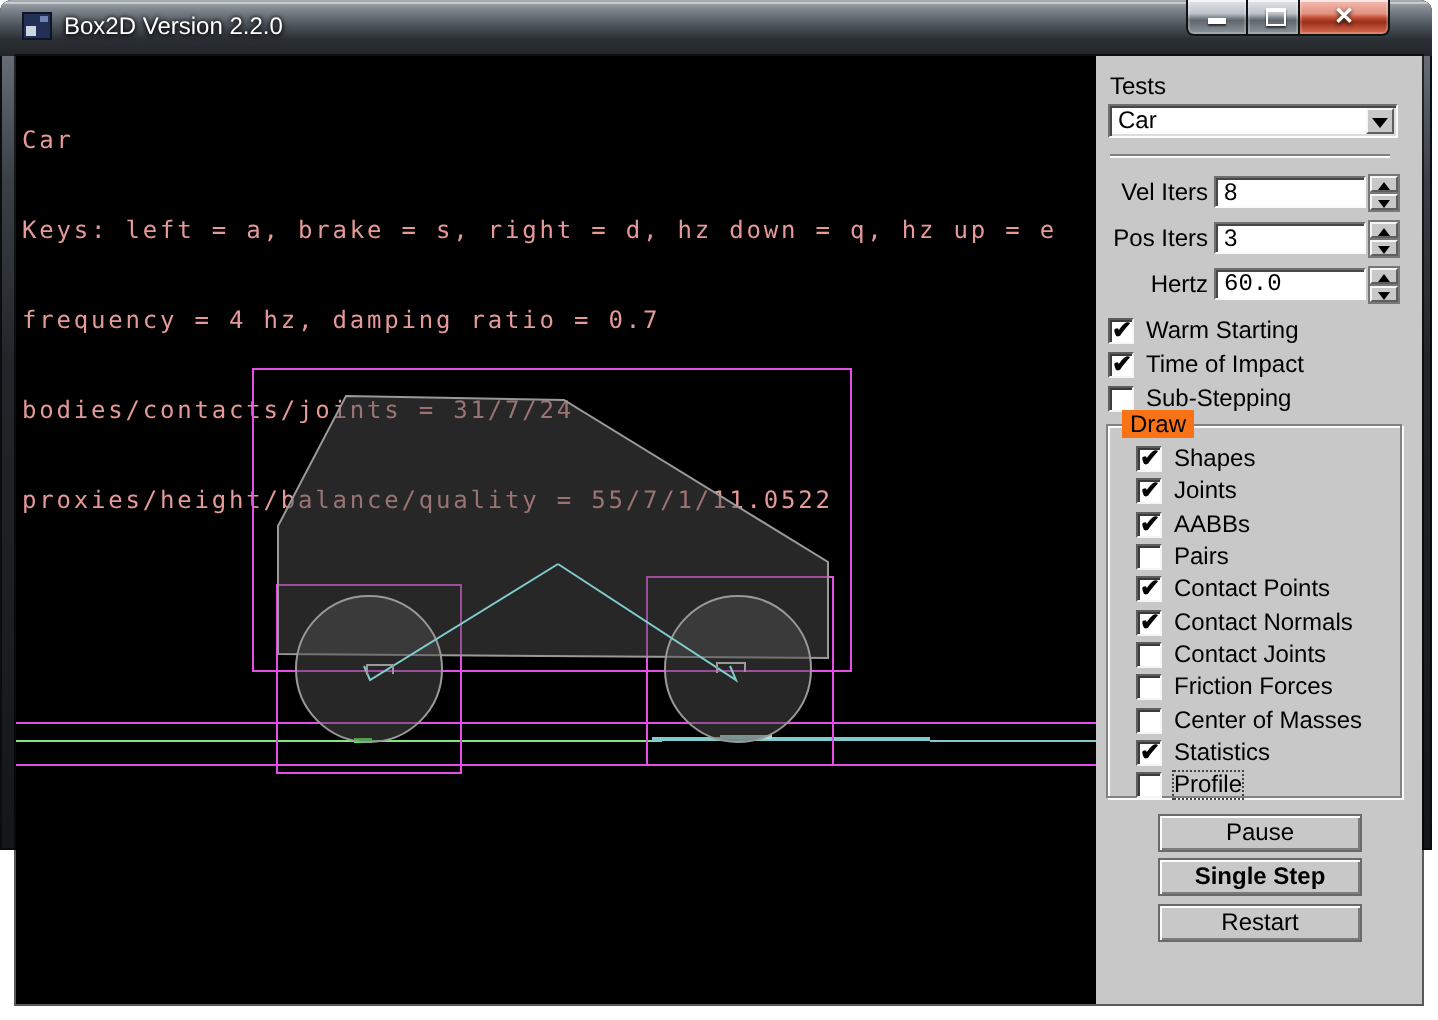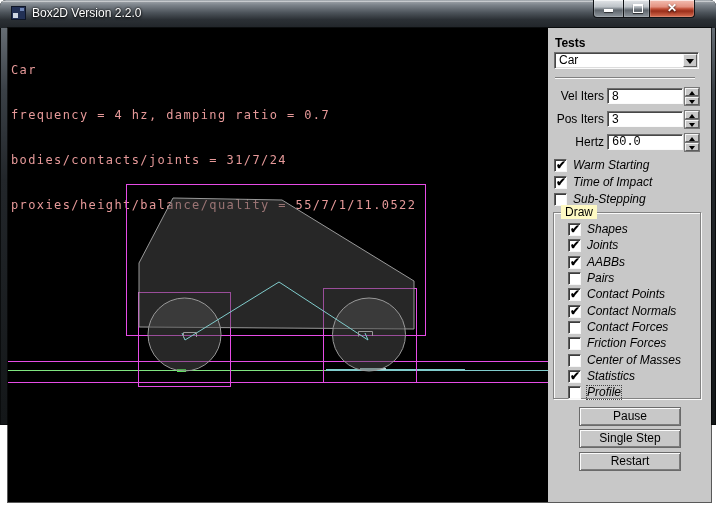--- a/index.html
+++ b/index.html
@@ -30,21 +30,21 @@
   .glyph-close{position:absolute;width:100%;text-align:center;top:1px;font-size:12px;font-weight:bold;color:#fff;
     text-shadow:0 1px 2px rgba(0,0,0,.8);}
   
   .content{position:absolute;left:8px;top:28px;width:703px;height:474px;display:flex;box-shadow:0 0 0 1px rgba(0,0,0,.65);}
   .canvas{position:relative;width:540px;height:474px;background:#000;overflow:hidden;}
   .debug{position:absolute;left:3px;top:5px;font-family:"DejaVu Sans Mono",monospace;font-size:12px;
     line-height:15px;letter-spacing:1.4px;color:#e69999;white-space:pre;}
   .scene{position:absolute;left:0;top:0;}
   
   .panel{position:relative;width:163px;height:474px;background:#c8c8c8;color:#000;font-size:12px;}
-  .plabel{position:absolute;white-space:nowrap;font-weight:bold;}
+  .plabel{position:absolute;white-space:nowrap;}
   .combo{position:absolute;left:6px;top:24px;width:145px;height:17px;background:#fff;box-sizing:border-box;
     border:1px solid;border-color:#6f6f6f #fbfbfb #fbfbfb #6f6f6f;box-shadow:inset 1px 1px 0 #474747, inset -1px -1px 0 #dcdcdc;}
   .combo-value{position:absolute;left:4px;top:1px;line-height:13px;}
   .combo-btn{position:absolute;right:1px;top:1px;bottom:1px;width:14px;background:#c8c8c8;
     border:1px solid;border-color:#f6f6f6 #5e5e5e #5e5e5e #f6f6f6;box-sizing:border-box;}
   .tri-down{position:absolute;left:50%;top:50%;margin:-2px 0 0 -4px;width:0;height:0;
     border-left:4px solid transparent;border-right:4px solid transparent;border-top:5px solid #000;}
   .tri-up-s{position:absolute;left:50%;top:2px;margin-left:-3px;width:0;height:0;
     border-left:3px solid transparent;border-right:3px solid transparent;border-bottom:4px solid #000;}
   .tri-down-s{position:absolute;left:50%;top:2px;margin-left:-3px;width:0;height:0;
@@ -56,24 +56,24 @@
     padding:1px 0 0 4px;line-height:12px;}
   .spin{position:absolute;left:137px;width:14px;height:17px;}
   .spin .half{position:absolute;left:0;width:14px;height:8px;background:#c8c8c8;box-sizing:border-box;
     border:1px solid;border-color:#f6f6f6 #5e5e5e #5e5e5e #f6f6f6;box-shadow:0 0 0 1px #777;}
   .spin .up{top:0;} .spin .dn{top:9px;}
   .cb{position:absolute;height:14px;}
   .cb .box{position:absolute;left:0;top:0;width:13px;height:13px;background:#fff;box-sizing:border-box;
     border:1px solid;border-color:#5e5e5e #f6f6f6 #f6f6f6 #5e5e5e;box-shadow:inset 1px 1px 0 #3b3b3b;}
   .cb .mark{position:absolute;left:1px;top:-2px;font-size:12px;font-weight:bold;color:#000;display:none;}
   .cb.checked .mark{display:block;}
-  .cb .lbl{position:absolute;left:19px;top:0;line-height:13px;white-space:nowrap;font-style:italic;}
+  .cb .lbl{position:absolute;left:19px;top:0;line-height:13px;white-space:nowrap;}
   .group{position:absolute;left:5px;top:184px;width:148px;height:187px;box-sizing:border-box;
     border:1px solid #828282;box-shadow:inset 1px 1px 0 #fafafa, 1px 1px 0 #fafafa;}
-  .group-label{position:absolute;left:13px;top:177px;background:#fef9c3;padding:0 4px;}
+  .group-label{position:absolute;left:13px;top:177px;background:#f97316;padding:0 4px;}
   .pbtn{position:absolute;left:31px;width:102px;height:19px;background:#c8c8c8;box-sizing:border-box;
     border:1px solid #6a6a6a;box-shadow:inset 1px 1px 0 #fbfbfb, inset -1px -1px 0 #7c7c7c;
     text-align:center;line-height:17px;cursor:default;}
   .focus{outline:1px dotted #444;}
 </style>
 </head>
 <body>
 
 <div class="window">
 
@@ -91,20 +91,21 @@
         <span class="glyph-close">✕</span>
       </div>
     </div>
   </div>
 
   <div class="content">
 
     <div class="canvas">
       <div class="debug">
         <div>Car</div>
+        <div>Keys: left = a, brake = s, right = d, hz down = q, hz up = e</div>
         <div>frequency = 4 hz, damping ratio = 0.7</div>
         <div>bodies/contacts/joints = 31/7/24</div>
         <div>proxies/height/balance/quality = 55/7/1/11.0522</div>
       </div>
 
       <svg class="scene" width="540" height="474" viewBox="0 0 540 474">
 
         <g shape-rendering="crispEdges">
           <line x1="0" y1="333.5" x2="540" y2="333.5" stroke-width="1" stroke="#e64ce6"></line>
           <line x1="0" y1="354.5" x2="540" y2="354.5" stroke-width="1" stroke="#e64ce6"></line>
@@ -230,21 +231,21 @@
         <span class="lbl">Contact Points</span>
       </div>
       <div class="cb checked" style="left:20px;top:277px;">
         <span class="box">
             <span class="mark">✔</span>
           </span>
         <span class="lbl">Contact Normals</span>
       </div>
       <div class="cb" style="left:20px;top:293px;">
         <span class="box"></span>
-        <span class="lbl">Contact Forces</span>
+        <span class="lbl">Contact Joints</span>
       </div>
       <div class="cb" style="left:20px;top:309px;">
         <span class="box"></span>
         <span class="lbl">Friction Forces</span>
       </div>
       <div class="cb" style="left:20px;top:326px;">
         <span class="box"></span>
         <span class="lbl">Center of Masses</span>
       </div>
       <div class="cb checked" style="left:20px;top:342px;">
@@ -252,18 +253,18 @@
             <span class="mark">✔</span>
           </span>
         <span class="lbl">Statistics</span>
       </div>
       <div class="cb" style="left:20px;top:358px;">
         <span class="box"></span>
         <span class="lbl focus">Profile</span>
       </div>
 
       <div class="pbtn" style="top:379px;text-align:center;">Pause</div>
-      <div class="pbtn" style="top:401px;">Single Step</div>
+      <div class="pbtn" style="top:401px;font-weight:bold;">Single Step</div>
       <div class="pbtn" style="top:424px;">Restart</div>
 
     </div>
   </div>
 </div>
 
 </body></html>

